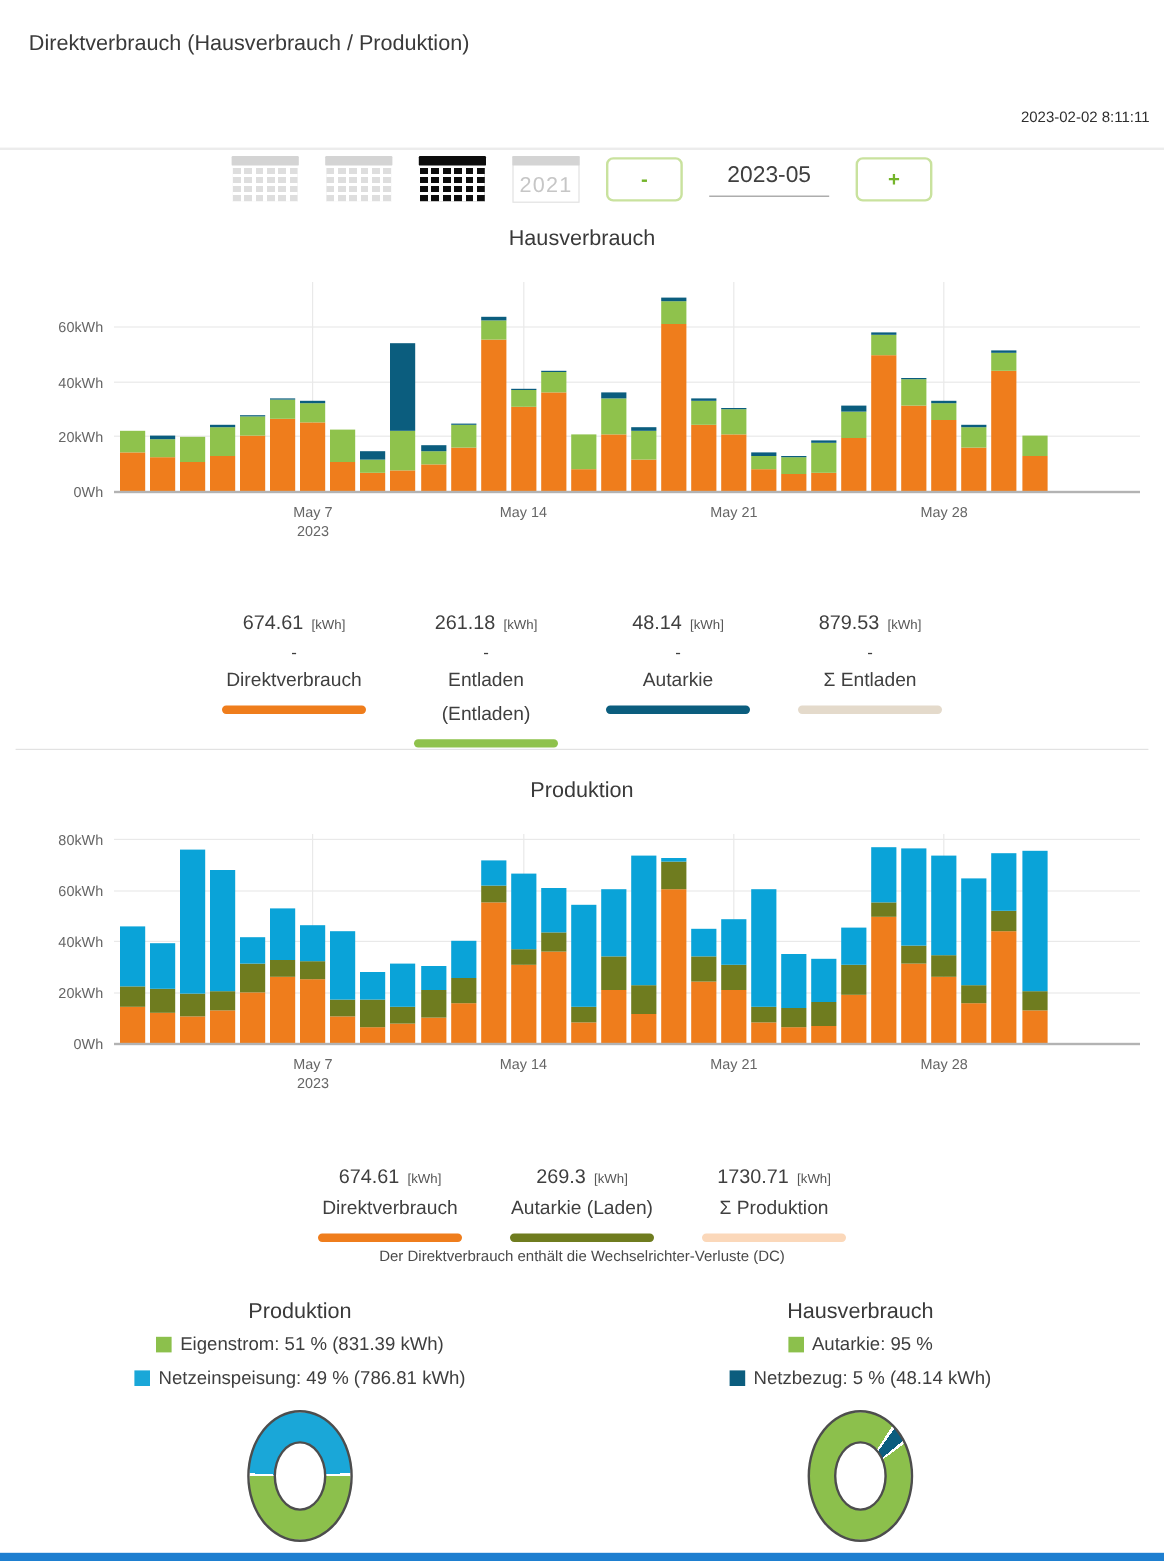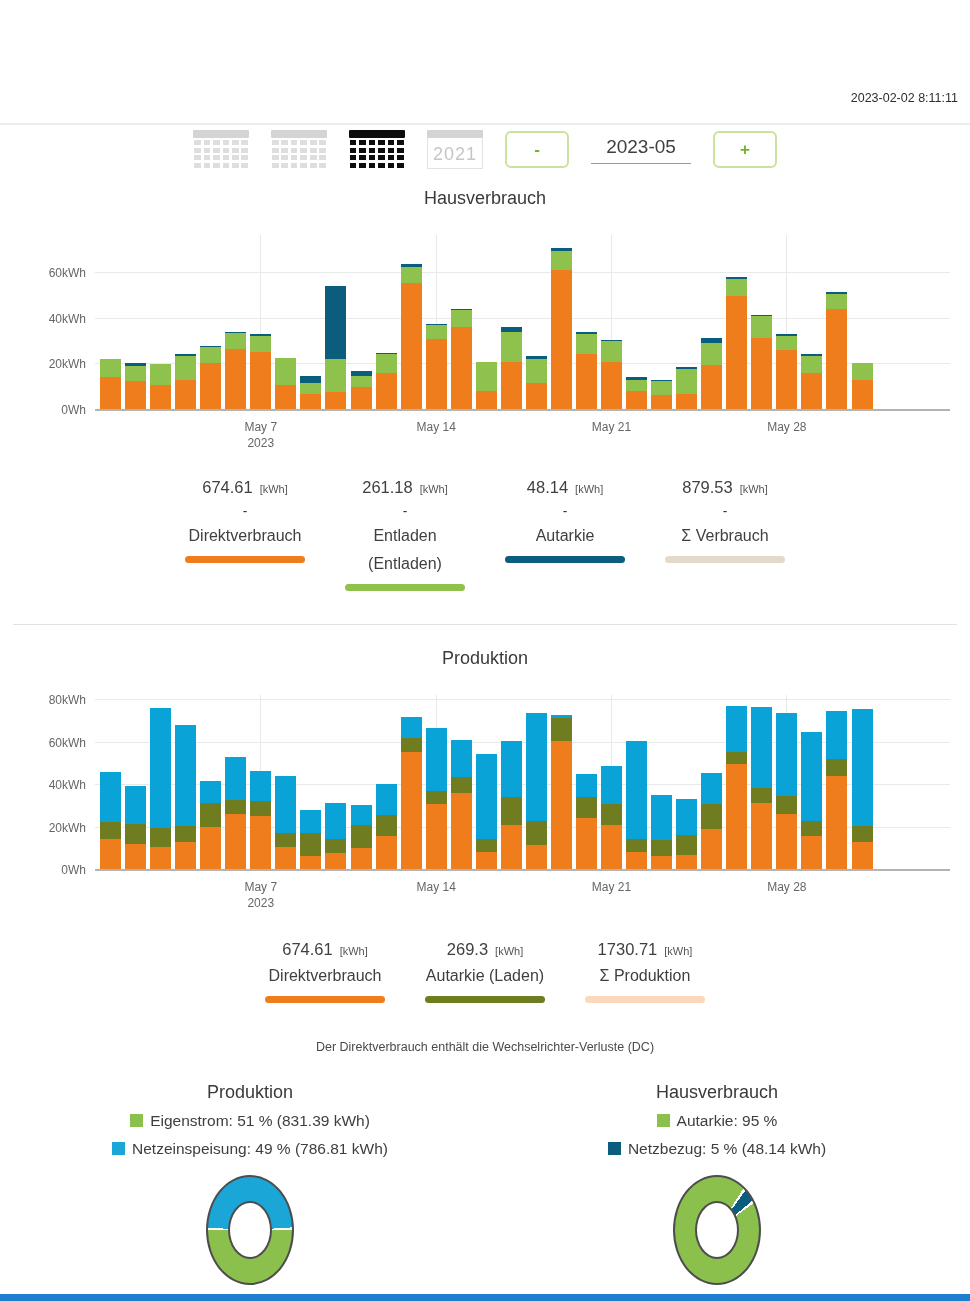--- a/index.html
+++ b/index.html
@@ -37,21 +37,21 @@
   .plot{position:absolute;left:95px;top:0;width:855px;height:175px;}
   .hgrid{position:absolute;left:0;width:100%;height:1px;background:#e9e9e9;}
   .vgrid{position:absolute;top:0;bottom:0;width:1px;background:#e9e9e9;}
   .baseline{position:absolute;left:0;right:0;bottom:-1px;height:2px;background:#b3b3b3;}
   .ytick{position:absolute;left:0;width:86px;text-align:right;font-size:12px;color:#666;}
   .xtick{position:absolute;font-size:12px;color:#666;transform:translateX(-50%);white-space:nowrap;}
   .bar-seg{position:absolute;}
 
   .summary{position:absolute;left:0;width:100%;display:flex;justify-content:center;}
   .sum-col{width:160px;text-align:center;cursor:pointer;}
-  .sum-val{font-size:16.5px;color:#3f3f3f;}
+  .sum-val{font-size:16.5px;color:#3f3f3f;margin-top:32px;}
   .sum-unit{font-size:11px;color:#555;margin-left:7px;}
   .sum-dash{font-size:14px;color:#3f3f3f;margin-top:6px;}
   .sum-line{font-size:16px;color:#3f3f3f;margin-top:5px;line-height:23px;}
   .sum-pill{width:120px;height:7px;border-radius:4px;margin:9px auto 0 auto;}
 
   .section-divider{position:absolute;left:13px;right:13px;height:1px;background:#e2e2e2;}
   .note{position:absolute;left:0;width:100%;text-align:center;font-size:12.5px;color:#4a4a4a;}
 
   .pie-section{position:absolute;width:380px;text-align:center;}
   .pie-title{font-size:18px;color:#3a3a3a;}
@@ -62,20 +62,21 @@
          margin:16px auto 0 auto;cursor:pointer;}
   .donut-hole{position:absolute;left:50%;top:50%;width:44px;height:58px;margin:-29px 0 0 -22px;
               background:#fff;border:2px solid #4d4d4d;border-radius:50%;}
   .bottom-strip{position:absolute;left:0;bottom:0;width:100%;height:7px;background:#1e7fd0;}
 </style>
 </head>
 <body>
 
 <div id="canvas">
 
+  <div class="page-title">Direktverbrauch (Hausverbrauch / Produktion)</div>
   <div class="timestamp">2023-02-02 8:11:11</div>
   <div class="hdr-divider"></div>
 
   <div class="toolbar">
     <div class="cal-btn">
       <div class="cal-head"></div>
       <div class="cal-body"></div>
     </div>
     <div class="cal-btn">
       <div class="cal-head"></div>
@@ -220,21 +221,21 @@
       </div>
       <div class="sum-col">
         <div class="sum-val">48.14<span class="sum-unit">[kWh]</span></div>
         <div class="sum-dash">-</div>
         <div class="sum-line">Autarkie</div>
         <div class="sum-pill" style="background: rgb(11, 93, 126);"></div>
       </div>
       <div class="sum-col">
         <div class="sum-val">879.53<span class="sum-unit">[kWh]</span></div>
         <div class="sum-dash">-</div>
-        <div class="sum-line">Σ Verbrauch</div>
+        <div class="sum-line">Σ Entladen</div>
         <div class="sum-pill" style="background: rgb(228, 218, 203);"></div>
       </div>
     </div>
 
   <div class="section-divider" style="top:624px"></div>
 
   <div class="chart-title" style="top:648px">Produktion</div>
   <div class="chart-wrap" id="chart2" style="top:695px">
       <div class="plot">
         <div class="hgrid" style="bottom: 42.4242px;"></div>

